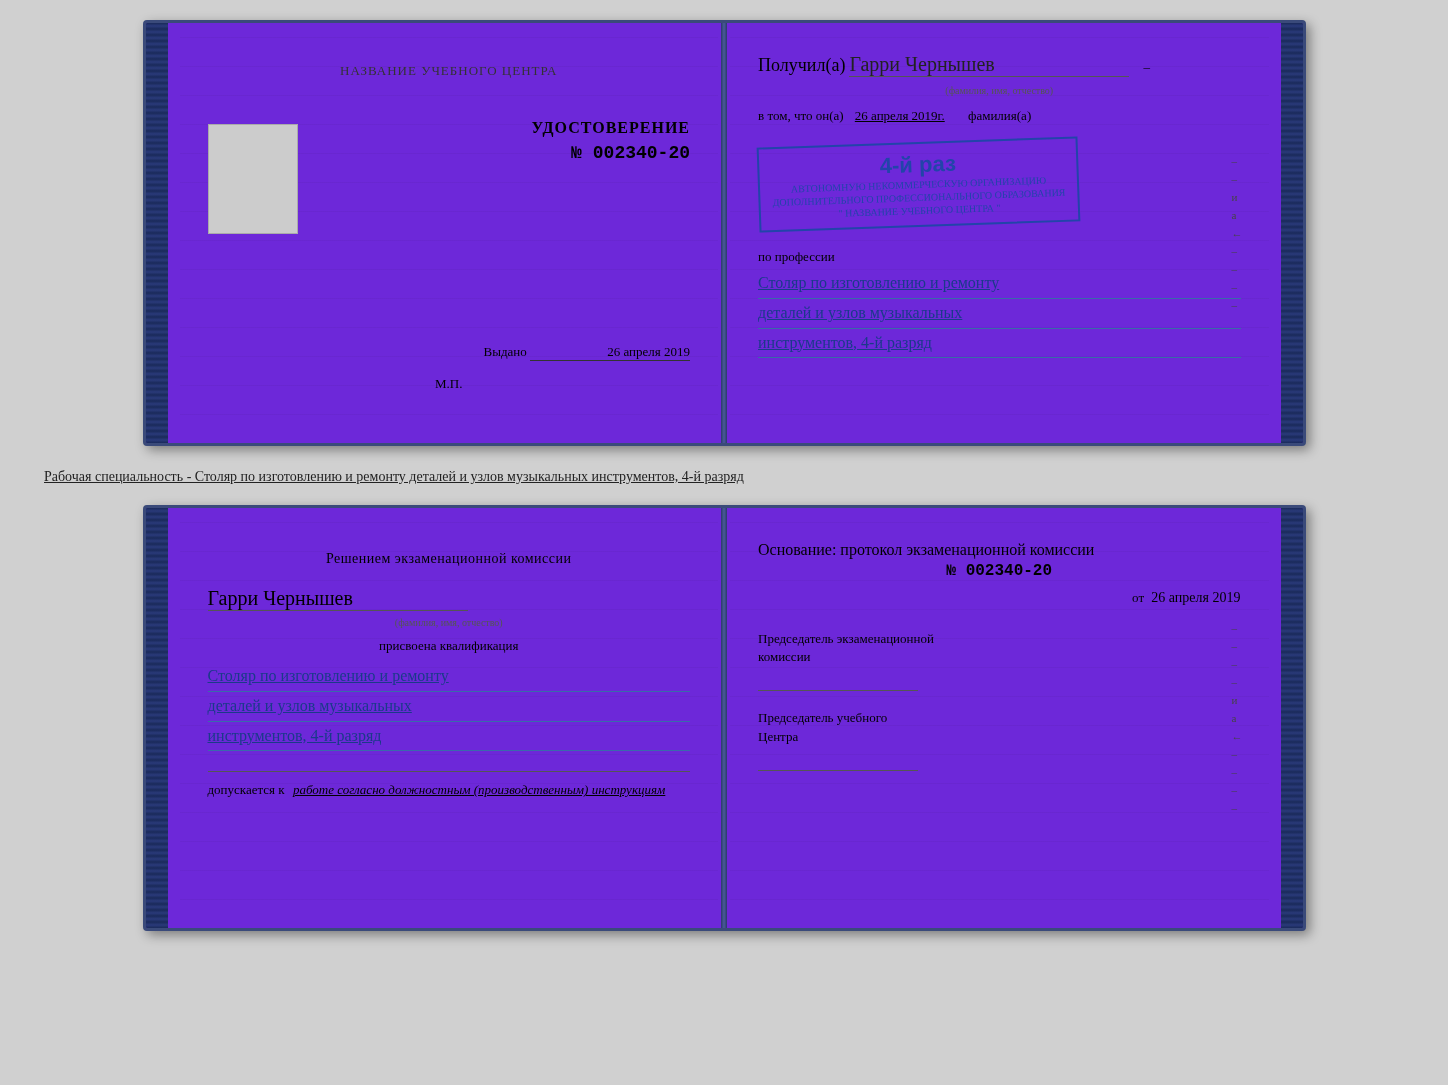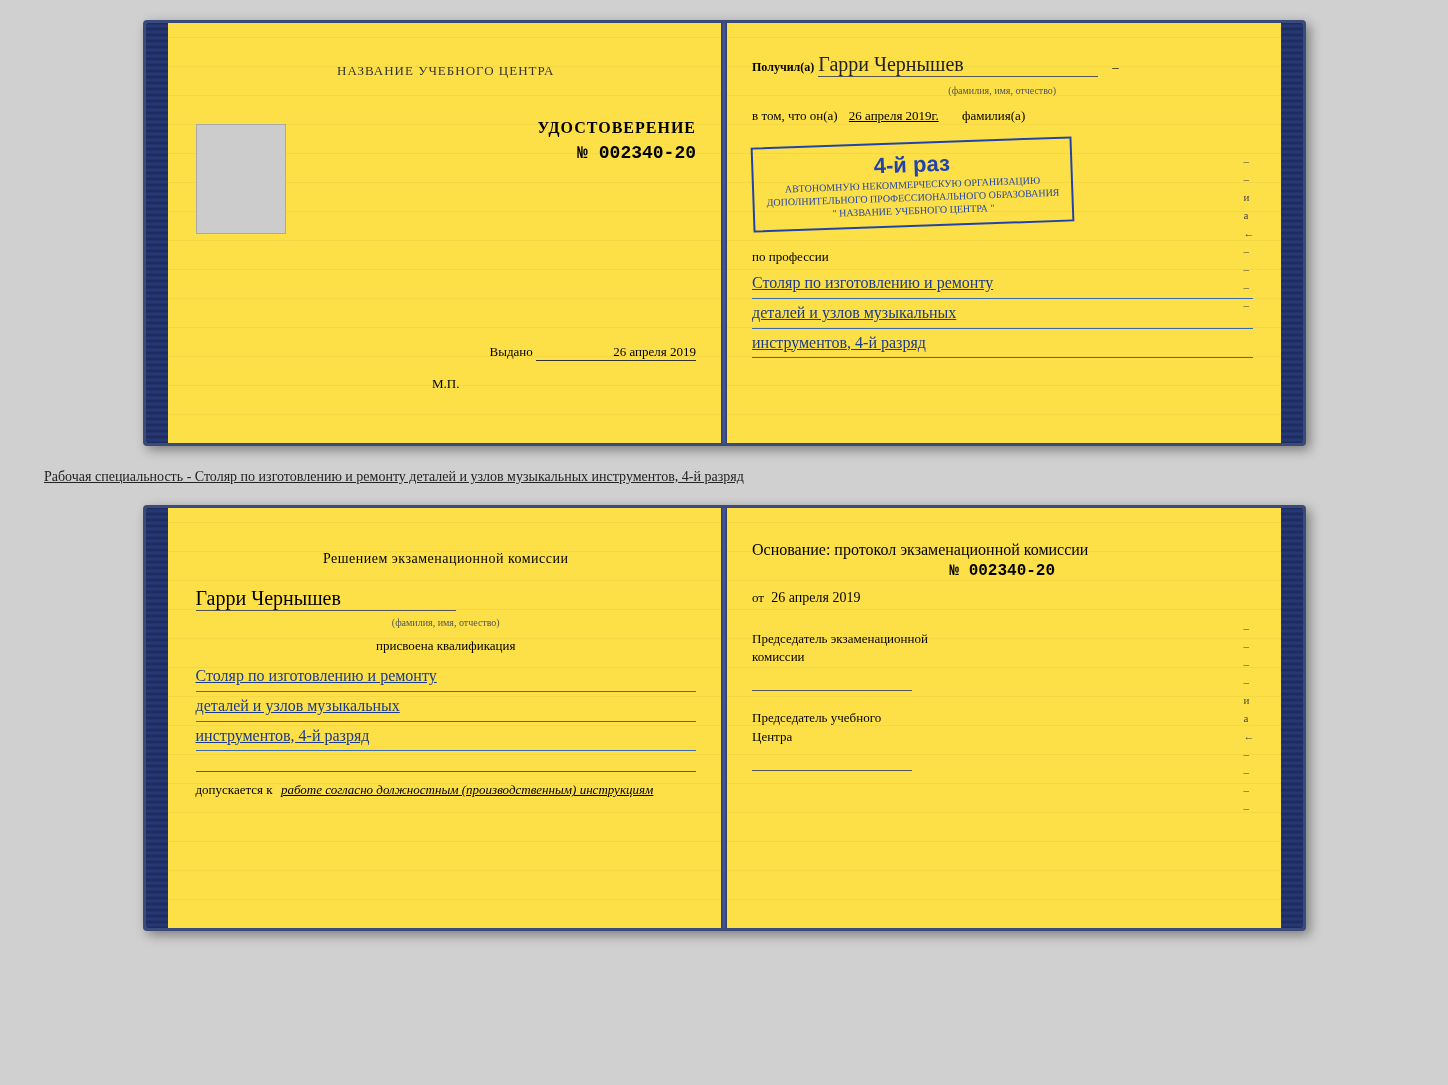--- a/index.html
+++ b/index.html
@@ -11,26 +11,27 @@
       display: flex;
       flex-direction: column;
       align-items: center;
       padding: 20px;
       gap: 18px;
     }
 
     .document-book {
       display: flex;
       width: 1163px;
-      background: #fde047;
+      background: #6d28d9;
       border: 3px solid #3a4a7a;
       border-radius: 4px;
       box-shadow: 4px 4px 12px rgba(0,0,0,0.4);
       position: relative;
       overflow: hidden;
+      gap: 12px;
     }
 
     
     .document-book::after {
       content: '';
       position: absolute;
       left: 50%;
       top: 0;
       bottom: 0;
       width: 6px;
@@ -352,21 +353,21 @@
       <div class="cert-issued">
         <span>Выдано</span>
         <span class="issued-line" style="font-family:'Segoe Script','Comic Sans MS',cursive;">26 апреля 2019</span>
       </div>
       <div class="mp-label">М.П.</div>
     </div>
   </div>
 
   <div class="page page-right" style="position:relative;">
     <div style="margin-bottom:8px;">
-      <span style="font-size:12px;font-weight:bold;">Получил(а)</span>
+      <span style="font-size:18px;">Получил(а)</span>
       <span class="recipient-name">Гарри Чернышев</span>
       <span style="font-size:13px; margin-left:10px;">–</span>
     </div>
     <div class="fio-label">
       <span>(фамилия, имя, отчество)</span>
     </div>
 
     <div class="vtom-line" style="margin-top:10px;">
       <span style="font-size:13px;">в том, что он(а)</span>
       <span class="date-handwritten" style="margin-left:8px; font-size:13px;">26 апреля 2019г.</span>
@@ -435,21 +436,21 @@
       <span>допускается к</span>
       <span class="allowed-italic" style="font-family:'Segoe Script','Comic Sans MS',cursive; font-style:italic; margin-left:5px;">работе согласно должностным (производственным) инструкциям</span>
     </div>
   </div>
 
   <div class="page page-right doc2-right" style="position:relative;">
     <div class="basis-text" style="font-size:16px; line-height:1.5; margin-bottom:0;">Основание: протокол экзаменационной  комиссии</div>
 
     <div class="protocol-number" style="font-size:16px; font-family:'Courier New',monospace; font-weight:bold; text-align:center; margin-bottom:10px;">№  002340-20</div>
 
-    <div class="protocol-date" style="text-align:left; font-size:13px; margin-bottom:24px;margin-top:8px;">
+    <div class="protocol-date" style="text-align:right; font-size:13px; margin-bottom:24px;margin-top:8px;">
       <span>от</span>
       <span class="date-val" style="font-family:'Segoe Script','Comic Sans MS',cursive; font-size:14px; margin-left:4px;">26 апреля 2019</span>
     </div>
 
     <div class="official-title" style="font-size:13px; margin-bottom:4px;">
       <span>Председатель экзаменационной</span><br>
       <span>комиссии</span>
     </div>
     <div class="signature-line"></div>
 

